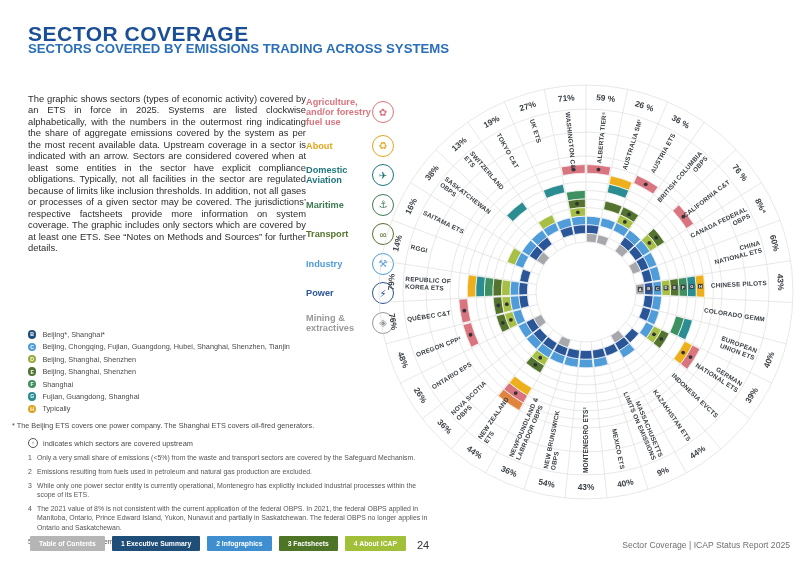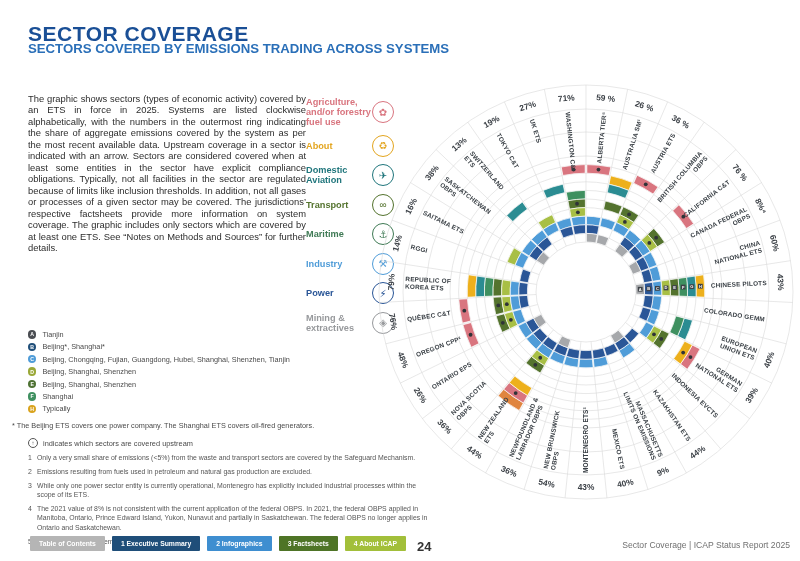--- a/index.html
+++ b/index.html
@@ -27,21 +27,21 @@
                  font-size:7.4px;color:#4a4a4a;}
   .up-icon{width:8px;height:8px;border-radius:50%;border:1px solid #555;color:#555;font-size:6px;
            line-height:8px;text-align:center;font-weight:700;flex:none;}
   .footnotes{position:absolute;left:28px;top:453px;width:400px;}
   .fn{display:flex;margin-bottom:4.6px;font-size:6.9px;color:#555;line-height:1.35;}
   .fn-num{flex:none;width:9px;}
   
   .footer-nav{position:absolute;left:30px;top:536px;display:flex;gap:7px;}
   .nav-btn{color:#fff;font-size:6.8px;font-weight:700;padding:4px 9px;border-radius:1px;
            white-space:nowrap;cursor:pointer;}
-  .page-num{position:absolute;left:417px;top:539px;font-size:13px;font-weight:700;color:#333;}
+  .page-num{position:absolute;left:417px;top:539px;font-size:11px;font-weight:400;color:#333;}
   .footer-right{position:absolute;right:10px;top:540px;font-size:8.6px;color:#707070;text-align:right;}
   .chart-wrap{position:absolute;left:376px;top:82px;width:420px;height:420px;}
   svg{font-family:"Liberation Sans","DejaVu Sans",sans-serif;}
 </style>
 </head>
 <body>
 
 <div class="page">
 
   <h1 class="title">SECTOR COVERAGE</h1>
@@ -58,26 +58,26 @@
       <div class="sl-row">
         <span class="sl-label" style="color: rgb(227, 165, 31);">About</span>
         <span class="sl-icon" style="border-color: rgb(227, 165, 31); color: rgb(227, 165, 31);">♻</span>
       </div>
       <div class="sl-row">
         <span class="sl-label" style="color: rgb(32, 118, 124);">Domestic
 Aviation</span>
         <span class="sl-icon" style="border-color: rgb(32, 118, 124); color: rgb(32, 118, 124);">✈</span>
       </div>
       <div class="sl-row">
+        <span class="sl-label" style="color: rgb(63, 122, 85);">Maritime</span>
+        <span class="sl-icon" style="border-color: rgb(63, 122, 85); color: rgb(63, 122, 85);">⚓</span>
+      </div>
+      <div class="sl-row">
         <span class="sl-label" style="color: rgb(84, 115, 46);">Transport</span>
         <span class="sl-icon" style="border-color: rgb(84, 115, 46); color: rgb(84, 115, 46);">∞</span>
-      </div>
-      <div class="sl-row">
-        <span class="sl-label" style="color: rgb(63, 122, 85);">Maritime</span>
-        <span class="sl-icon" style="border-color: rgb(63, 122, 85); color: rgb(63, 122, 85);">⚓</span>
       </div>
       <div class="sl-row">
         <span class="sl-label" style="color: rgb(79, 156, 216);">Industry</span>
         <span class="sl-icon" style="border-color: rgb(79, 156, 216); color: rgb(79, 156, 216);">⚒</span>
       </div>
       <div class="sl-row">
         <span class="sl-label" style="color: rgb(42, 86, 151);">Power</span>
         <span class="sl-icon" style="border-color: rgb(42, 86, 151); color: rgb(42, 86, 151);">⚡</span>
       </div>
       <div class="sl-row">
@@ -409,42 +409,42 @@
           <text transform="translate(82.98 62.04) rotate(-40.65)" text-anchor="middle" y="3" font-size="8.3" font-weight="700" fill="#3c4147">13%</text>
           <text transform="translate(115.37 39.50) rotate(-29.03)" text-anchor="middle" y="3" font-size="8.3" font-weight="700" fill="#3c4147">19%</text>
           <text transform="translate(151.62 23.94) rotate(-17.42)" text-anchor="middle" y="3" font-size="8.3" font-weight="700" fill="#3c4147">27%</text>
           <text transform="translate(190.27 16.00) rotate(-5.81)" text-anchor="middle" y="3" font-size="8.3" font-weight="700" fill="#3c4147">71%</text>
         </g>
       </svg>
   </div>
 
   <div class="pilot-legend">
       <div class="pl-row">
-        <span class="pl-dot" style="background: rgb(74, 77, 82);">A</span>
-        <span class="pl-text">Tianjin</span>
-      </div>
-      <div class="pl-row">
         <span class="pl-dot" style="background: rgb(31, 78, 121);">B</span>
         <span class="pl-text">Beijing*, Shanghai*</span>
       </div>
       <div class="pl-row">
         <span class="pl-dot" style="background: rgb(79, 156, 216);">C</span>
         <span class="pl-text">Beijing, Chongqing, Fujian, Guangdong, Hubei, Shanghai, Shenzhen, Tianjin</span>
       </div>
       <div class="pl-row">
         <span class="pl-dot" style="background: rgb(154, 168, 56);">D</span>
         <span class="pl-text">Beijing, Shanghai, Shenzhen</span>
       </div>
       <div class="pl-row">
         <span class="pl-dot" style="background: rgb(78, 114, 51);">E</span>
         <span class="pl-text">Beijing, Shanghai, Shenzhen</span>
       </div>
       <div class="pl-row">
         <span class="pl-dot" style="background: rgb(63, 144, 96);">F</span>
         <span class="pl-text">Shanghai</span>
+      </div>
+      <div class="pl-row">
+        <span class="pl-dot" style="background: rgb(43, 140, 146);">G</span>
+        <span class="pl-text">Fujian, Guangdong, Shanghai</span>
       </div>
       <div class="pl-row">
         <span class="pl-dot" style="background: rgb(217, 163, 29);">H</span>
         <span class="pl-text">Typically</span>
       </div>
     </div>
   <div class="star-note">* The Beijing ETS covers one power company. The Shanghai ETS covers oil-fired generators.</div>
 
   <div class="upstream-note">
     <span class="up-icon">↑</span>

